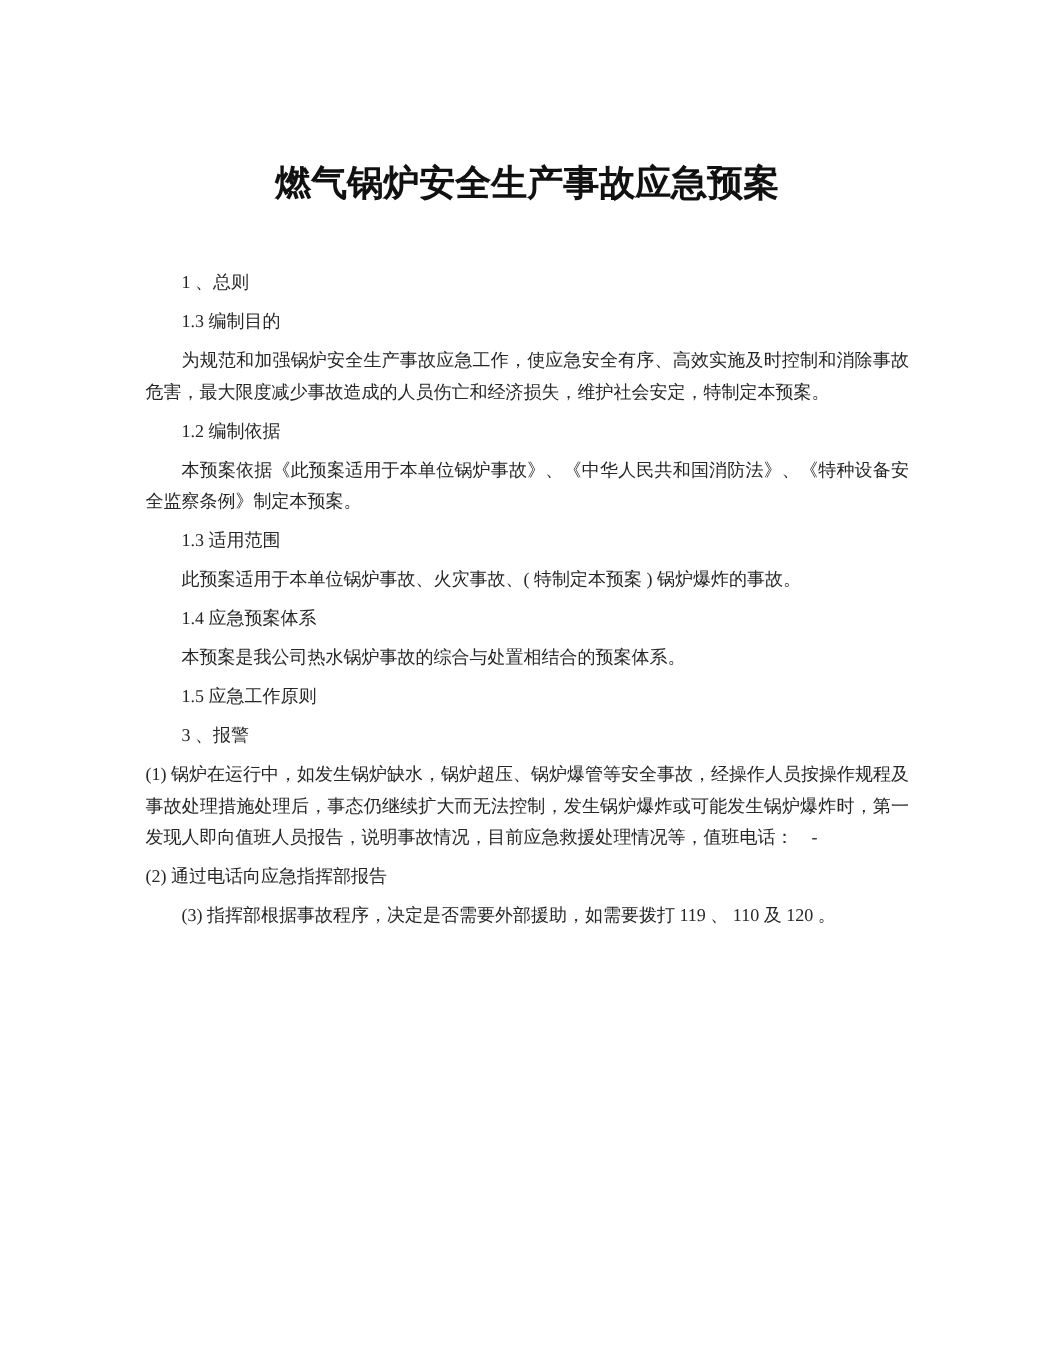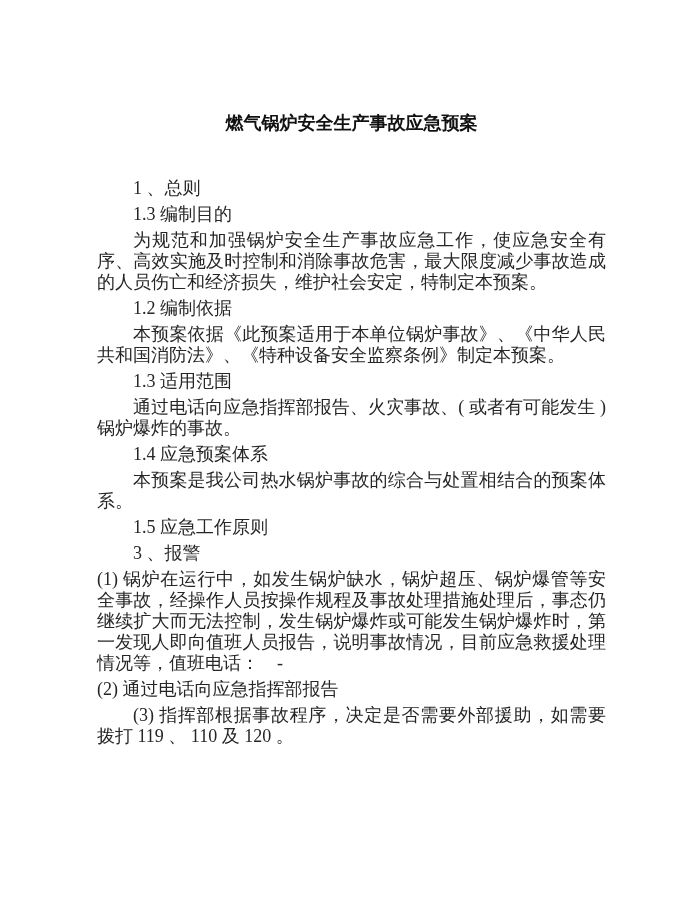--- a/index.html
+++ b/index.html
@@ -15,29 +15,29 @@
     color: #262626;
   }
   .page {
     box-sizing: border-box;
     width: 700px;
     height: 905px;
     padding: 106px 94px 40px 97px;
     background: #ffffff;
   }
   .doc-title {
-    font-size: 18px;
+    font-size: 24px;
     font-weight: bold;
     line-height: 34px;
     text-align: center;
     color: #111111;
     margin: 0 0 38px 0;
   }
   .doc-body p {
-    font-size: 18px;
+    font-size: 12px;
     line-height: 21px;
     margin: 0 0 5px 0;
     text-align: justify;
     color: #262626;
     word-break: break-all;
   }
   .doc-body p.heading {
     text-indent: 2em;
     text-align: left;
   }
@@ -53,21 +53,21 @@
 
 <div class="page">
   <h1 class="doc-title">燃气锅炉安全生产事故应急预案</h1>
   <div class="doc-body">
       <p class="block heading indent">1 、总则</p>
       <p class="block heading indent">1.3 编制目的</p>
       <p class="block para indent">为规范和加强锅炉安全生产事故应急工作，使应急安全有序、高效实施及时控制和消除事故危害，最大限度减少事故造成的人员伤亡和经济损失，维护社会安定，特制定本预案。</p>
       <p class="block heading indent">1.2 编制依据</p>
       <p class="block para indent">本预案依据《此预案适用于本单位锅炉事故》、《中华人民共和国消防法》、《特种设备安全监察条例》制定本预案。</p>
       <p class="block heading indent">1.3 适用范围</p>
-      <p class="block para indent">通过电话向应急指挥部报告、火灾事故、( 或者有可能发生 ) 锅炉爆炸的事故。</p>
+      <p class="block para indent">此预案适用于本单位锅炉事故、火灾事故、( 特制定本预案 ) 锅炉爆炸的事故。</p>
       <p class="block heading indent">1.4 应急预案体系</p>
       <p class="block para indent">本预案是我公司热水锅炉事故的综合与处置相结合的预案体系。</p>
       <p class="block heading indent">1.5 应急工作原则</p>
       <p class="block heading indent">3 、报警</p>
       <p class="block para no-indent">(1) 锅炉在运行中，如发生锅炉缺水，锅炉超压、锅炉爆管等安全事故，经操作人员按操作规程及事故处理措施处理后，事态仍继续扩大而无法控制，发生锅炉爆炸或可能发生锅炉爆炸时，第一发现人即向值班人员报告，说明事故情况，目前应急救援处理情况等，值班电话：　-</p>
       <p class="block para no-indent">(2) 通过电话向应急指挥部报告</p>
       <p class="block para indent">(3) 指挥部根据事故程序，决定是否需要外部援助，如需要拨打 119 、 110 及 120 。</p>
     </div>
 </div>
 

